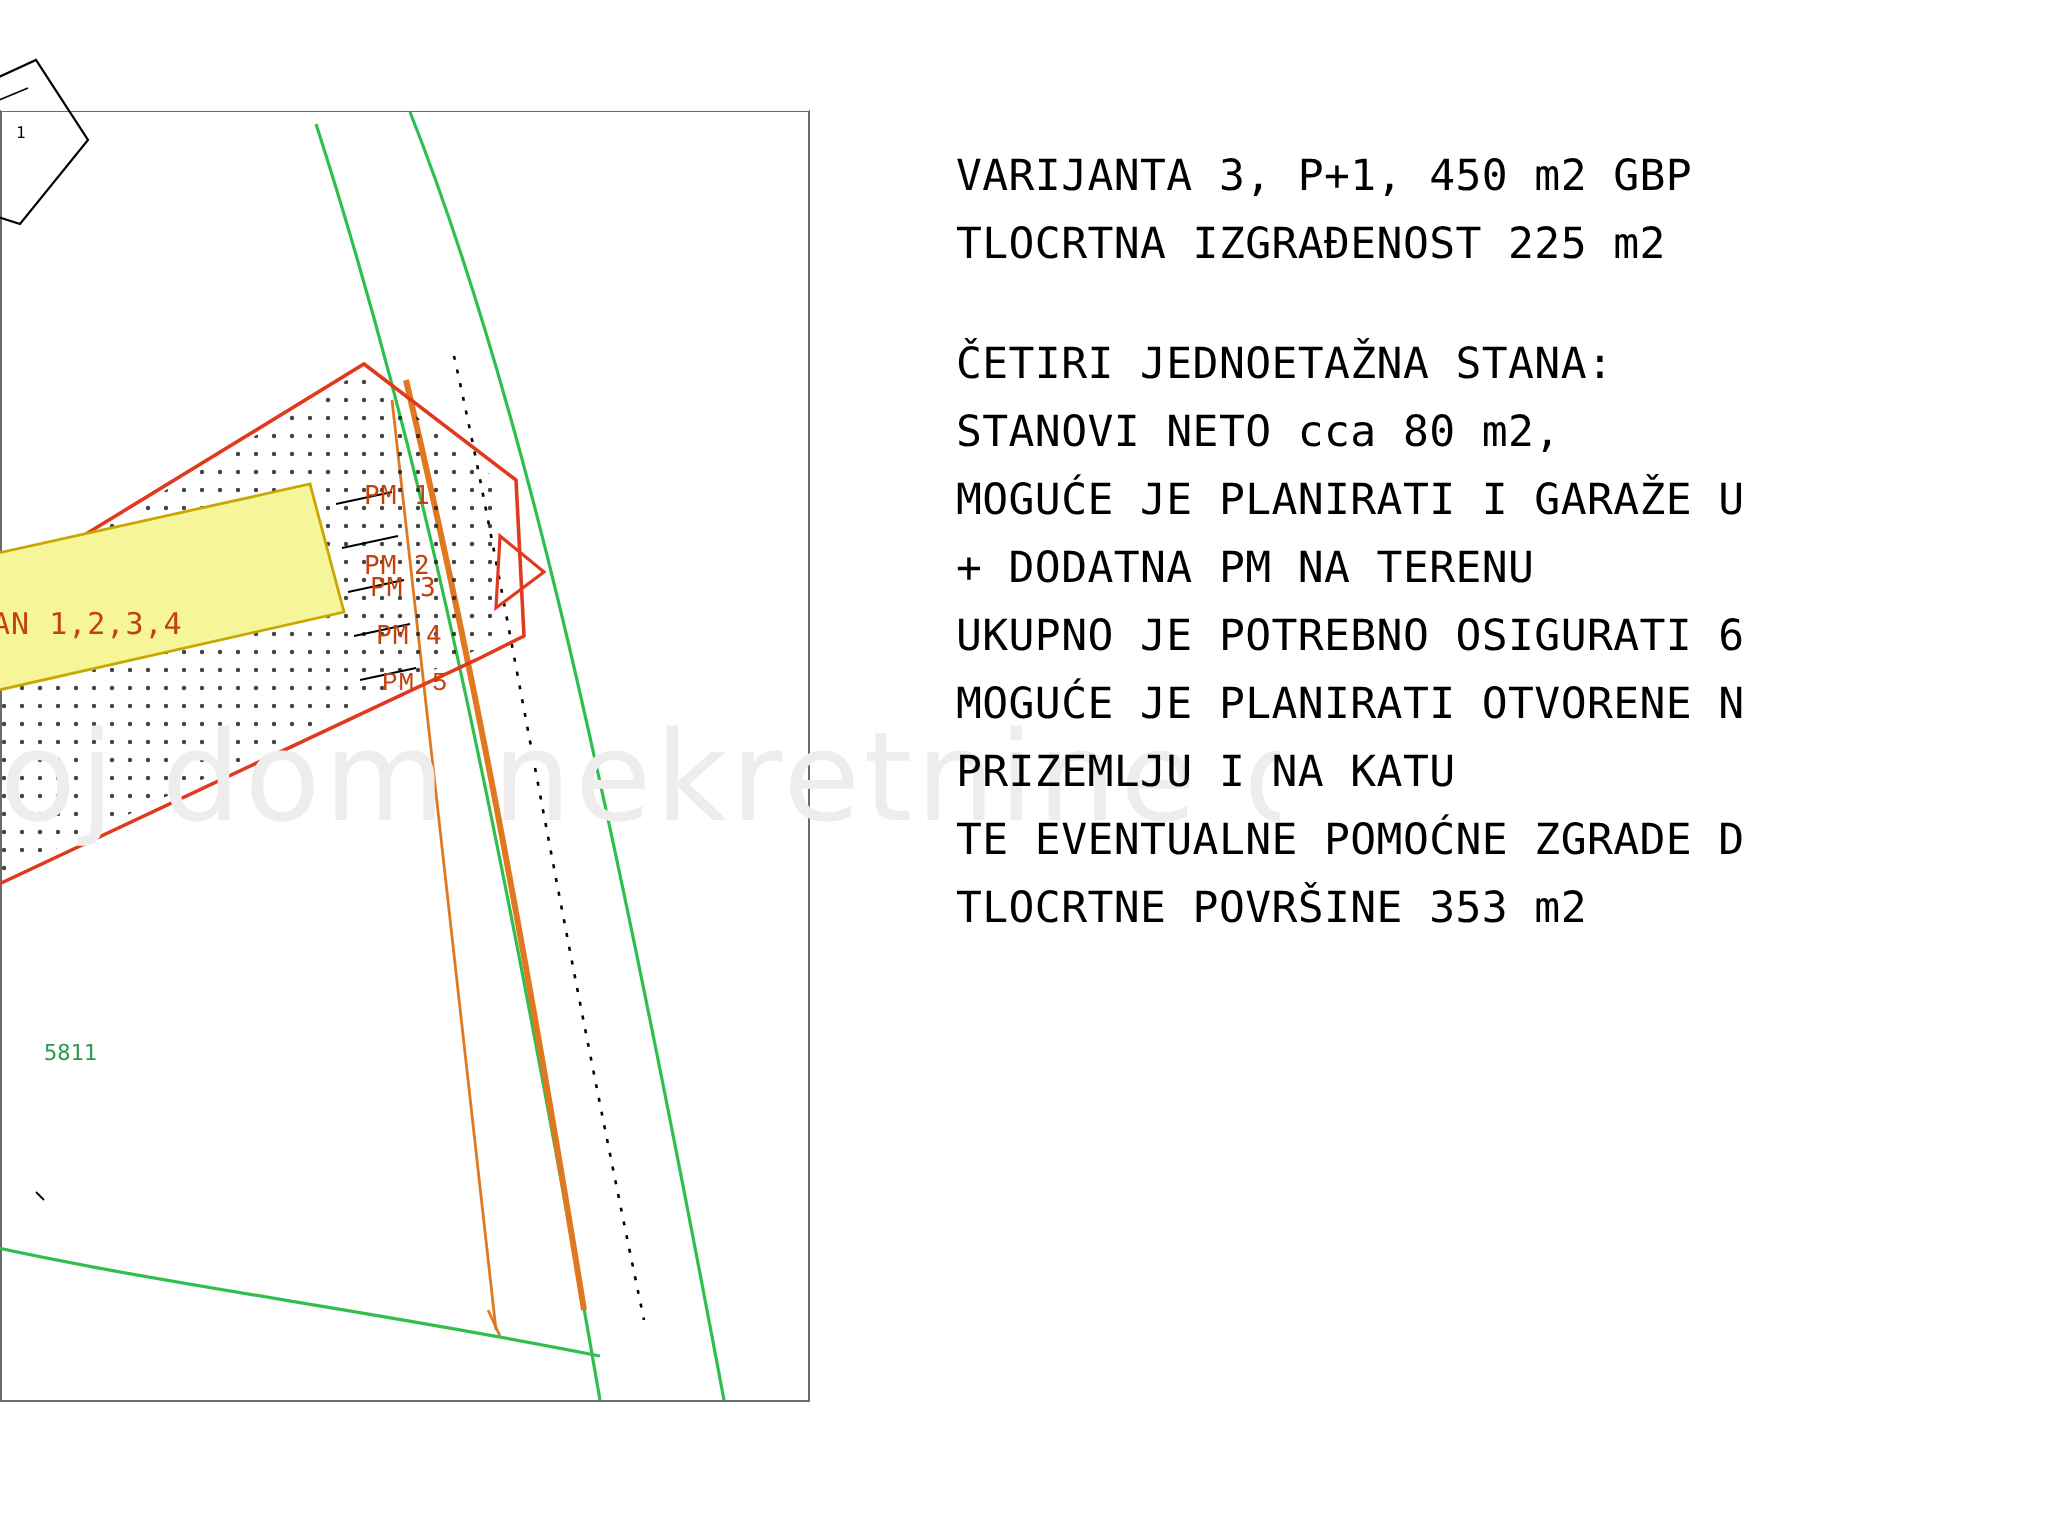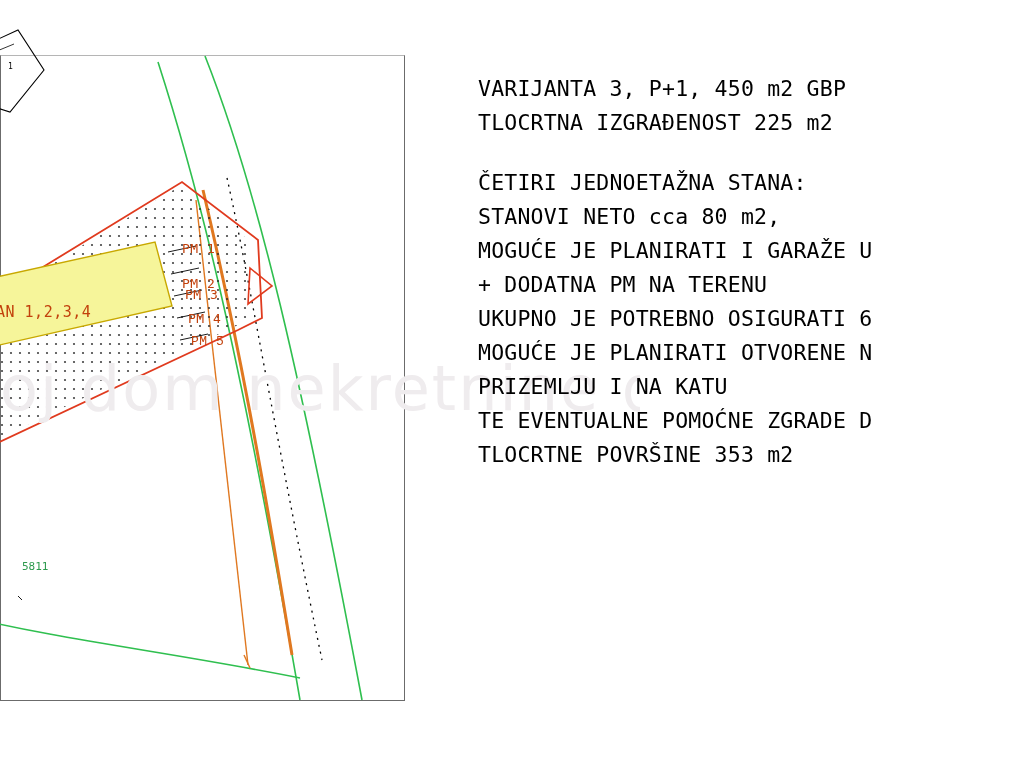--- a/index.html
+++ b/index.html
@@ -148,21 +148,21 @@
     <div class="plan-label tiny-num" style="left:8px; top:62px;">1</div>
 
     <div class="plan-label stan-label" style="left:-4px; top:303px;">AN 1,2,3,4</div>
 
     <div class="plan-label pm-label" style="left:182px; top:241px;">PM 1</div>
     <div class="plan-label pm-label" style="left:182px; top:276px;">PM 2</div>
     <div class="plan-label pm-label" style="left:185px; top:287px;">PM 3</div>
     <div class="plan-label pm-label" style="left:188px; top:311px;">PM 4</div>
     <div class="plan-label pm-label" style="left:191px; top:334px;font-family:Liberation Mono, monospace;">PM 5</div>
 
-    <div class="plan-label parcel-num" style="left:22px; top:520px;margin-top:40px;">5811</div>
+    <div class="plan-label parcel-num" style="left:22px; top:520px;">5811</div>
   </div>
 
   <div id="watermark">oj dom nekretnine d</div>
 
   <div id="text-panel">
     <div class="line">VARIJANTA 3, P+1, 450 m2 GBP</div>
     <div class="line">TLOCRTNA IZGRAĐENOST 225 m2</div>
     <div class="spacer"></div>
     <div class="line">ČETIRI JEDNOETAŽNA STANA:</div>
     <div class="line">STANOVI NETO cca 80 m2,</div>

